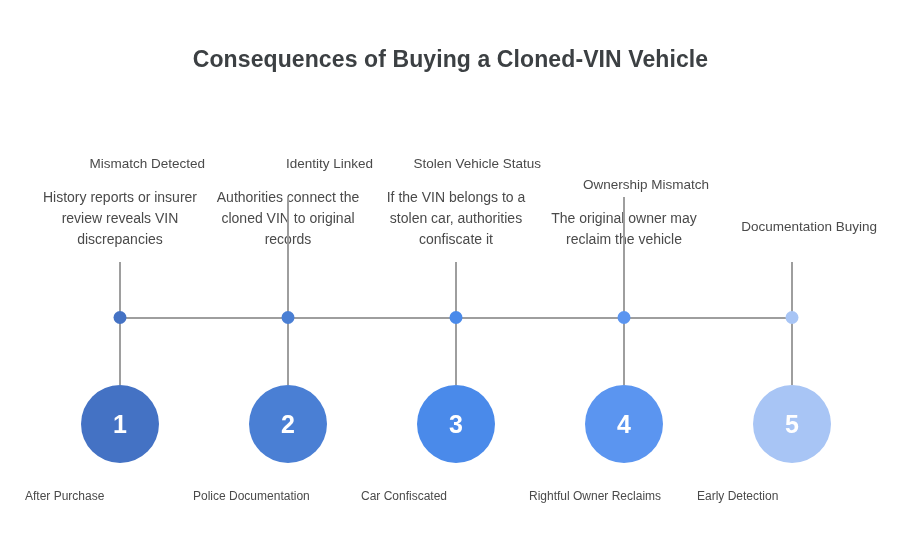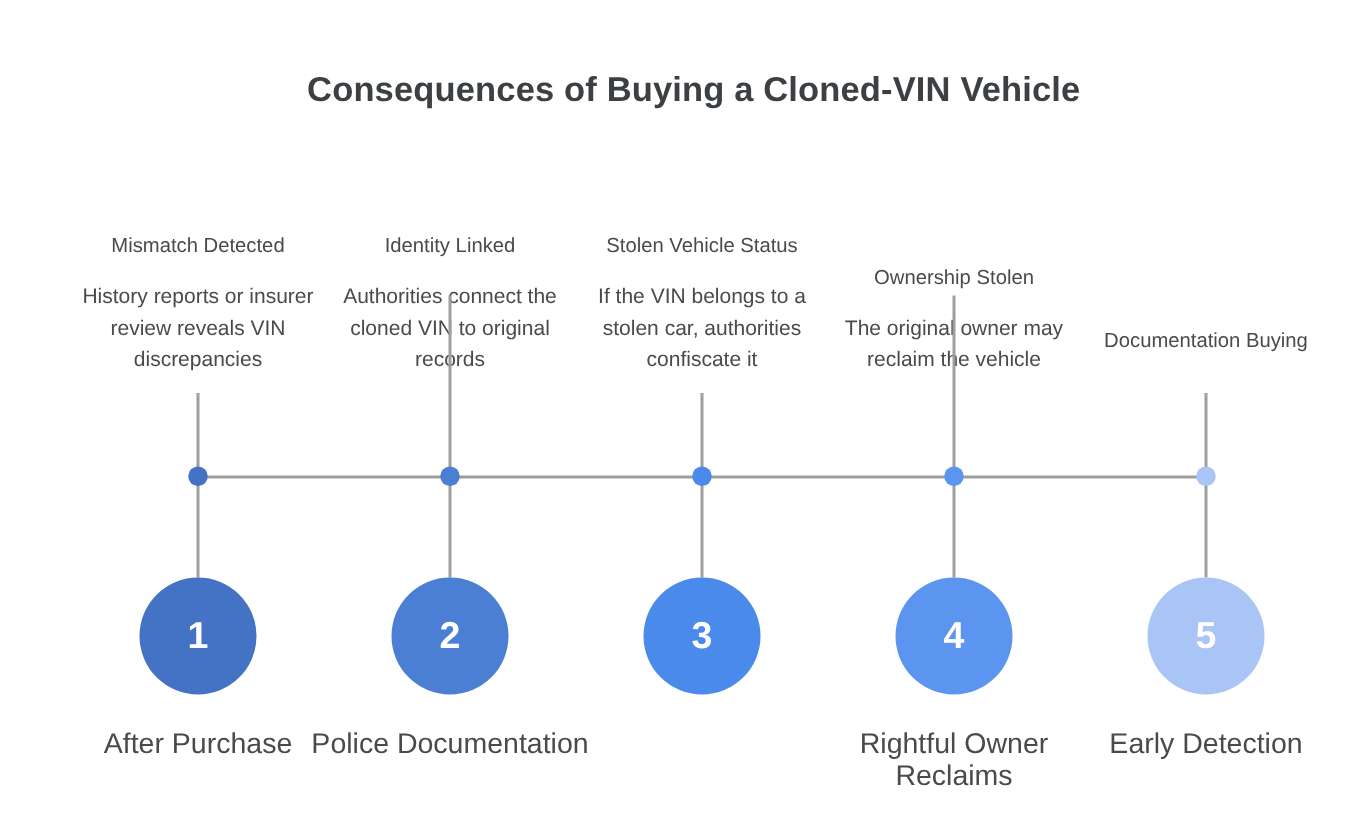--- a/index.html
+++ b/index.html
@@ -11,21 +11,20 @@
     height: 544px;
     background: #ffffff;
     font-family: "Liberation Sans", sans-serif;
     overflow: hidden;
     position: relative;
   }
 
   #infographic {
     position: absolute;
     inset: 0;
-    margin-left: 12px;
   }
 
   
   .chart-title {
     position: absolute;
     left: 0;
     top: 46px;
     width: 901px;
     text-align: center;
     font-size: 23px;
@@ -48,20 +47,21 @@
     bottom: 294px;          
     left: 0;
     width: 170px;
     text-align: center;
   }
   .item-heading {
     font-size: 13.5px;
     color: #4a4a4a;
     line-height: 19px;
     margin: 0 0 14px 0;
+    text-align: right;
   }
   .item-desc {
     font-size: 14px;
     color: #4a4a4a;
     line-height: 21px;
     margin: 0;
   }
 
   
   .connector {
@@ -105,22 +105,21 @@
     font-size: 25px;
     font-weight: bold;
   }
 
   
   .bottom-label {
     position: absolute;
     top: 486px;
     left: -10px;
     width: 190px;
-    text-align: center;
-    font-size: 19px;
+    font-size: 12px;
     color: #4a4a4a;
     line-height: 21px;
   }
 </style>
 </head>
 <body>
 
 <div id="infographic">
 
   <div class="chart-title">Consequences of Buying a Cloned-VIN Vehicle</div>
@@ -153,25 +152,26 @@
 
   <div class="column" style="left:371px;">
     <div class="text-block">
       <p class="item-heading">Stolen Vehicle Status</p>
       <p class="item-desc">If the VIN belongs to a stolen car, authorities confiscate it</p>
     </div>
     <div class="connector" style="height:123px;"></div>
     <div class="circle" style="background:#4a8aea;">
       <span>3</span>
     </div>
+    <div class="bottom-label">Car Confiscated</div>
   </div>
 
   <div class="column" style="left:539px;">
     <div class="text-block">
-      <p class="item-heading">Ownership Stolen</p>
+      <p class="item-heading">Ownership Mismatch</p>
       <p class="item-desc">The original owner may reclaim the vehicle</p>
     </div>
     <div class="connector" style="height:188px;"></div>
     <div class="circle" style="background:#5b95f0;">
       <span>4</span>
     </div>
     <div class="bottom-label">Rightful Owner Reclaims</div>
   </div>
 
   <div class="column" style="left:707px;">

